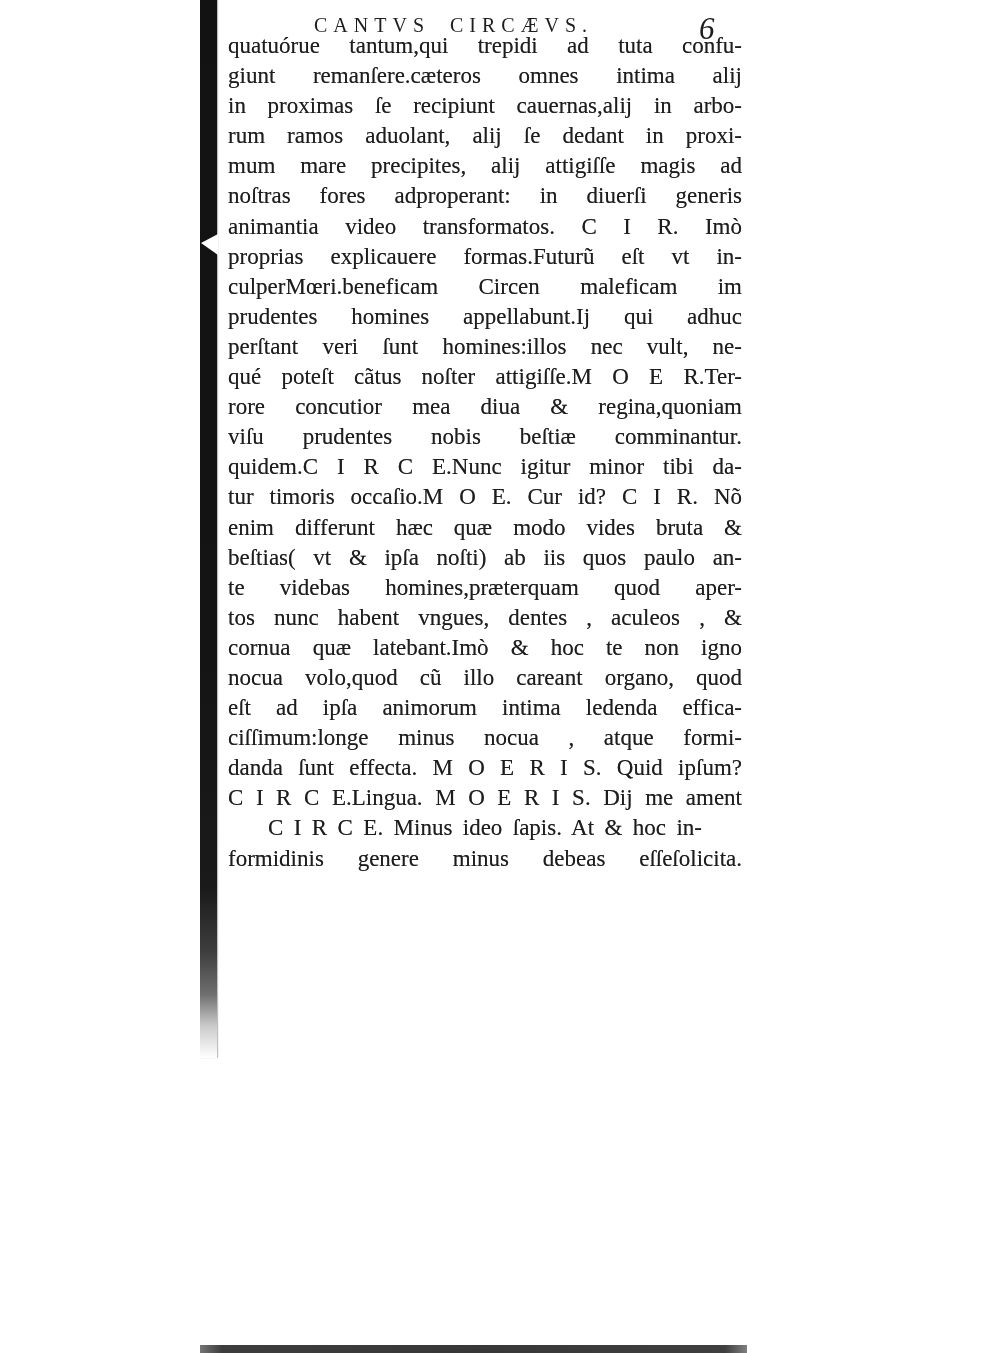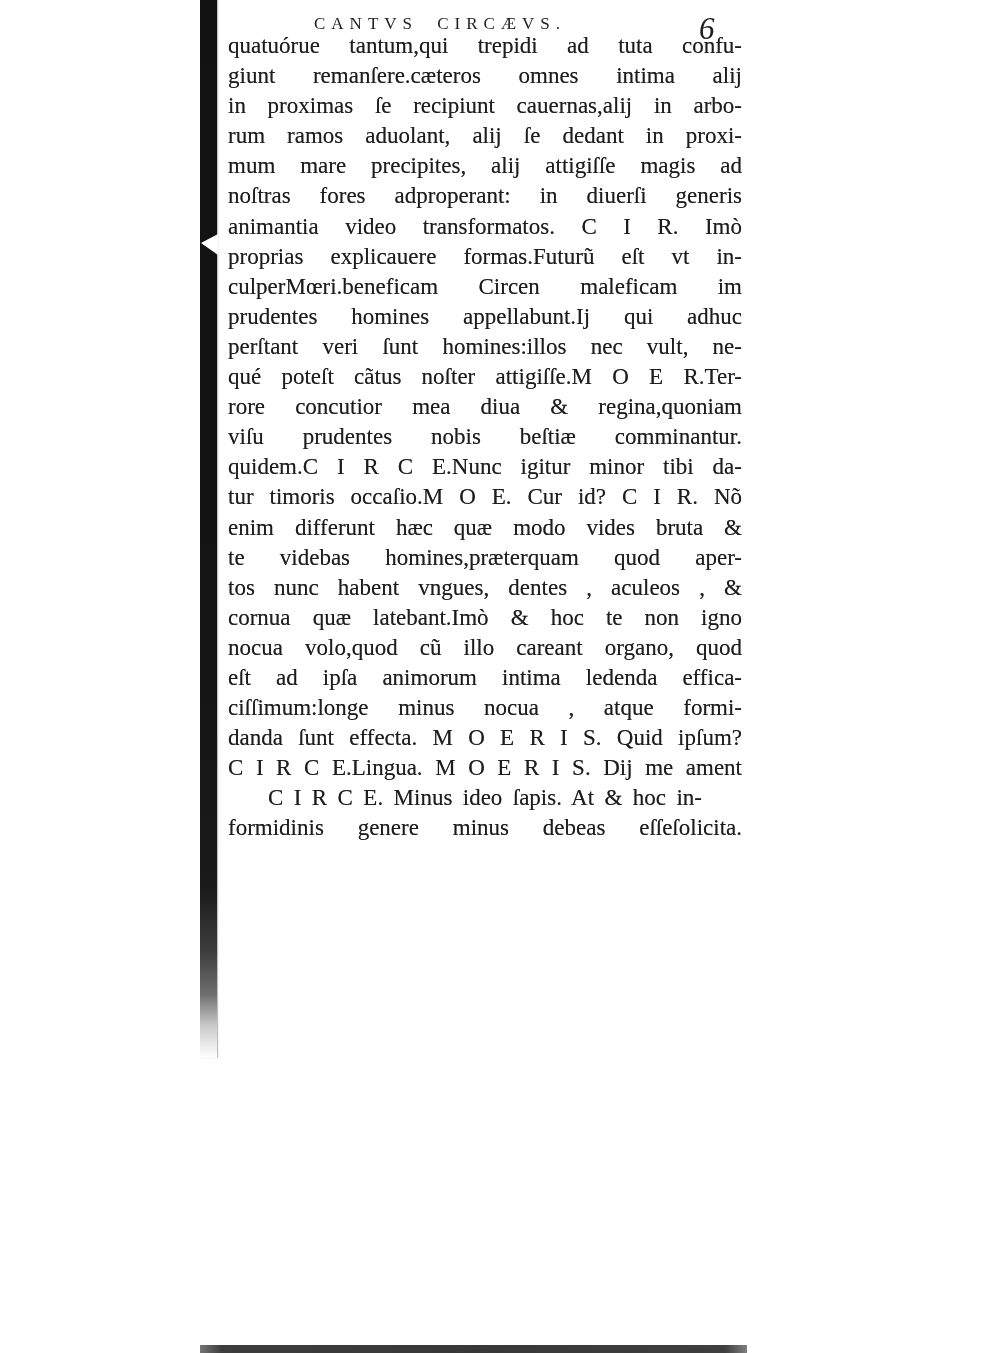--- a/index.html
+++ b/index.html
@@ -56,21 +56,21 @@
     opacity: 0.92;
   }
   .running-header {
     position: absolute;
     left: 228px; top: 11px;
     width: 514px; height: 34px;
   }
   .header-title {
     position: absolute;
     left: 86px; top: 3px;
-    font-size: 17px;
+    font-size: 20px;
     letter-spacing: 6px;
     word-spacing: 9px;
     color: var(--ink);
   }
   .page-number {
     position: absolute;
     left: 471px; top: 0;
     font-size: 31px;
     font-style: italic;
     color: var(--ink);
@@ -119,20 +119,21 @@
       <div class="line">proprias explicauere formas.Futurũ eſt vt in-</div>
       <div class="line">culperMœri.beneficam Circen maleficam im</div>
       <div class="line">prudentes homines appellabunt.Ij qui adhuc</div>
       <div class="line">perſtant veri ſunt homines:illos nec vult, ne-</div>
       <div class="line">qué poteſt cãtus noſter attigiſſe.M O E R.Ter-</div>
       <div class="line">rore concutior mea diua &amp; regina,quoniam</div>
       <div class="line">viſu prudentes nobis beſtiæ comminantur.</div>
       <div class="line">quidem.C I R C E.Nunc igitur minor tibi da-</div>
       <div class="line">tur timoris occaſio.M O E. Cur id? C I R. Nõ</div>
       <div class="line">enim differunt hæc quæ modo vides bruta &amp;</div>
+      <div class="line">beſtias( vt &amp; ipſa noſti) ab iis quos paulo an-</div>
       <div class="line">te videbas homines,præterquam quod aper-</div>
       <div class="line">tos nunc habent vngues, dentes , aculeos , &amp;</div>
       <div class="line">cornua quæ latebant.Imò &amp; hoc te non igno</div>
       <div class="line">nocua volo,quod cũ illo careant organo, quod</div>
       <div class="line">eſt ad ipſa animorum intima ledenda effica-</div>
       <div class="line">ciſſimum:longe minus nocua , atque formi-</div>
       <div class="line">danda ſunt effecta. M O E R I S. Quid ipſum?</div>
       <div class="line">C I R C E.Lingua. M O E R I S. Dij me ament</div>
       <div class="line indent">C I R C E. Minus ideo ſapis. At &amp; hoc in-</div>
       <div class="line">formidinis genere minus debeas eſſeſolicita.</div>

